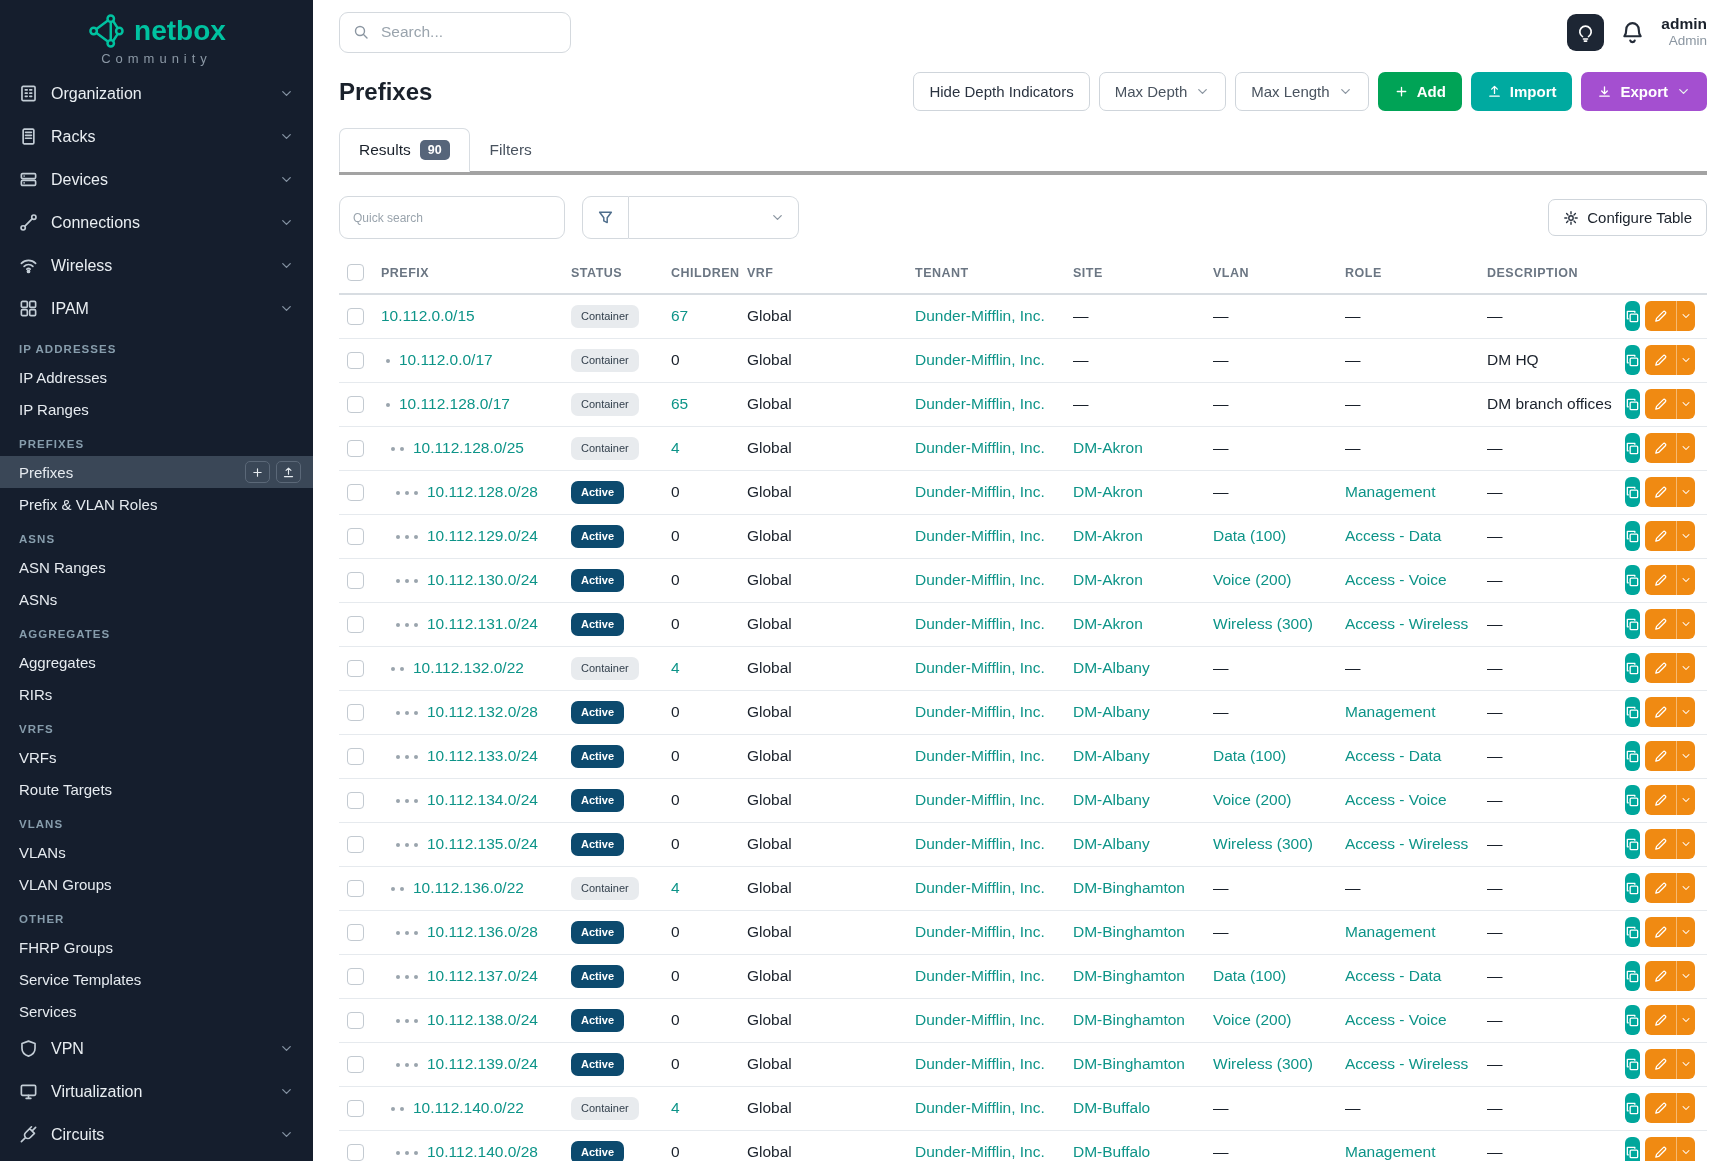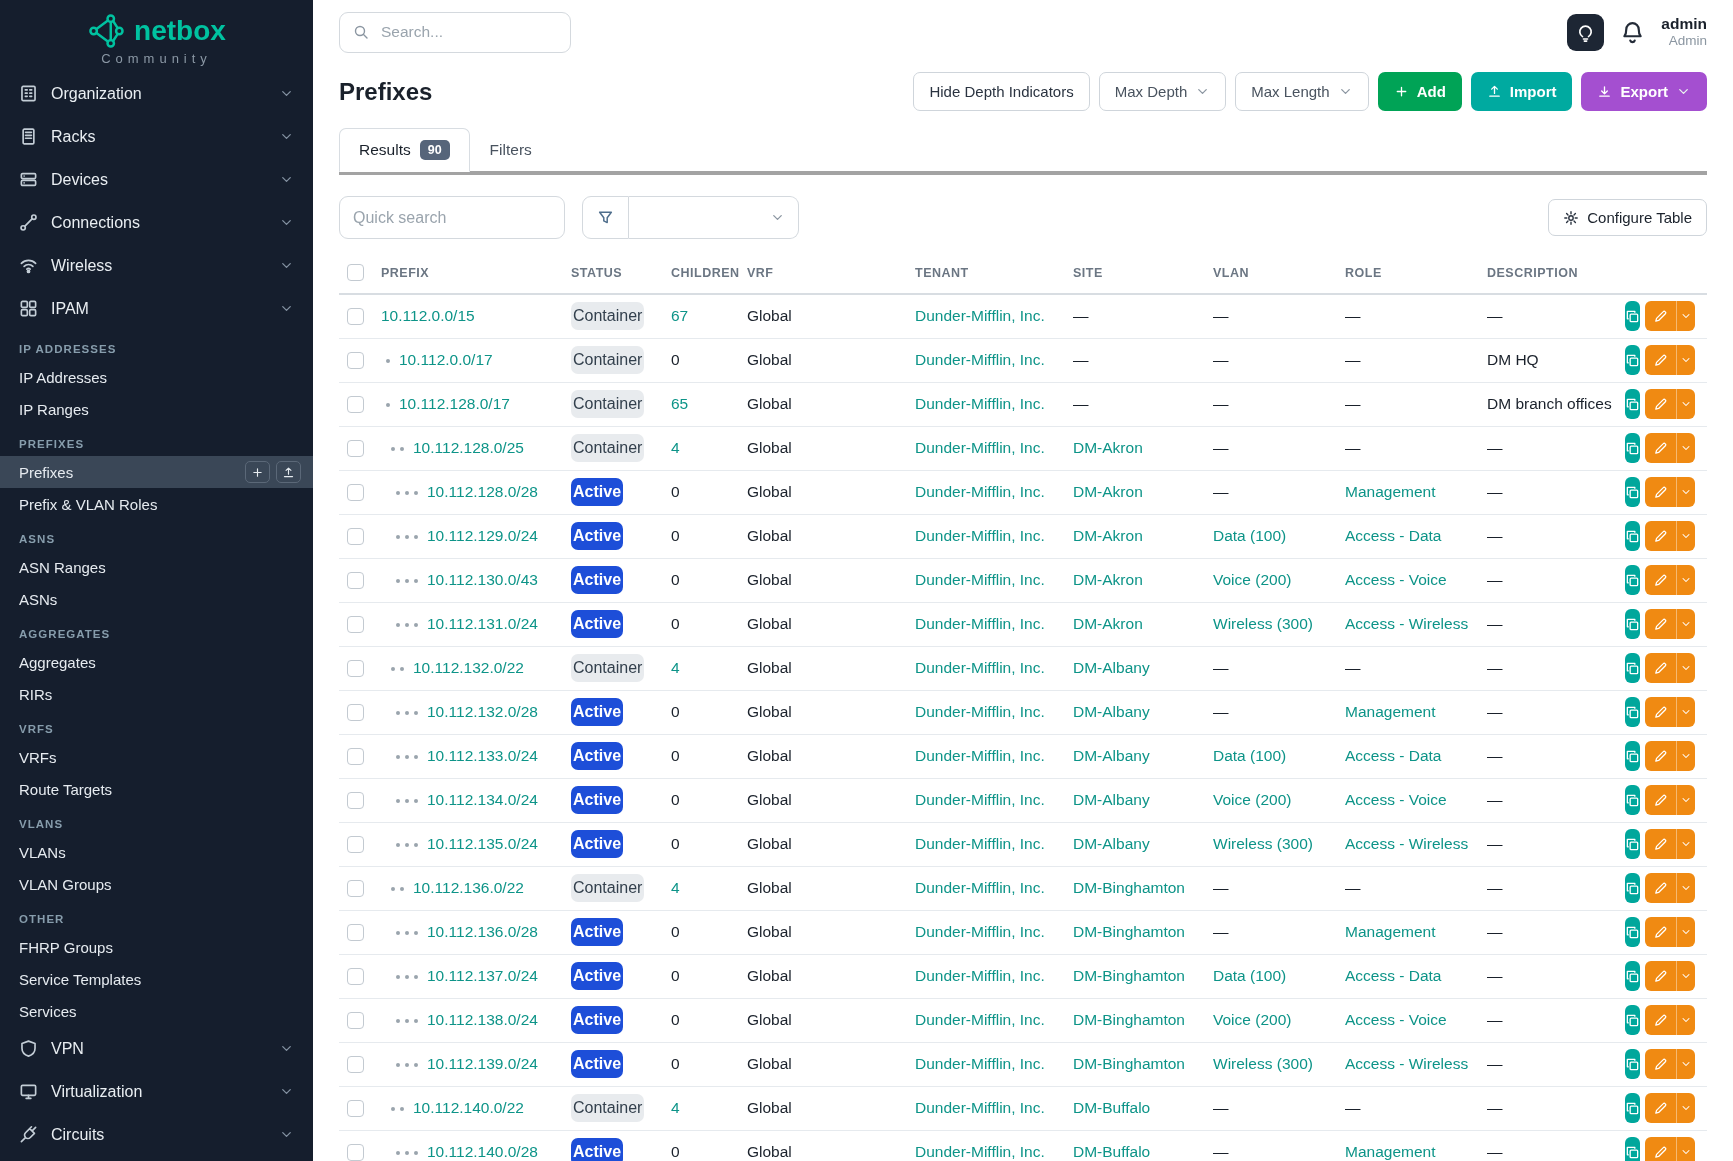--- a/index.html
+++ b/index.html
@@ -58,36 +58,36 @@
   .btn-teal   { background:#00aaa0; color:#fff; font-weight:600; }
   .btn-purple { background:#a44fd0; color:#fff; font-weight:600; }
   .btn-purple .nav-chev-sm, .btn-green .nav-chev-sm { color:#eaf4ef; }
 
   .tabs { display:flex; border-bottom:4px solid #a3a3a3; margin-top:17px; }
   .tab { display:flex; align-items:center; gap:9px; padding:11px 19px; font-size:15.5px; color:#49535f; cursor:pointer; border:1px solid transparent; border-radius:7px 7px 0 0; margin-bottom:-1px; }
   .tab.active { border-color:#d8dde2 #d8dde2 #fff #d8dde2; background:#fff; color:#1a212b; }
   .tab-badge { background:#56657a; color:#fff; font-size:12.5px; padding:3px 8px; border-radius:5px; font-weight:600; }
 
   .table-controls { display:flex; align-items:center; margin-top:21px; }
-  .quick-search { width:226px; height:43px; border:1px solid #d4d9de; border-radius:9px; padding:0 13px; font-size:16px; color:#2a3340; outline:none; font-family:inherit; }
+  .quick-search { width:226px; height:43px; border:1px solid #d4d9de; border-radius:9px; padding:0 13px; font-size:12px; color:#2a3340; outline:none; font-family:inherit; }
   .filter-group { display:flex; margin-left:17px; height:43px; }
   .filter-btn { width:47px; border:1px solid #d4d9de; border-radius:9px 0 0 9px; display:flex; align-items:center; justify-content:center; color:#4f6e8c; background:#fff; cursor:pointer; }
   .filter-btn .icon-holder { width:17px; height:17px; }
   .filter-select { width:170px; border:1px solid #d4d9de; border-left:none; border-radius:0 9px 9px 0; display:flex; align-items:center; justify-content:flex-end; padding:0 13px; color:#8b96a1; cursor:pointer; background:#fff; }
   .filter-select .icon-holder { width:15px; height:15px; }
   .configure-btn { margin-left:auto; height:37px; display:inline-flex; align-items:center; gap:8px; border:1px solid #cfd5db; border-radius:7px; padding:0 14px; font-size:15px; background:#fff; cursor:pointer; font-family:inherit; color:#1a212b; }
   .configure-btn .icon-holder { width:16px; height:16px; color:#2a3340; }
 
   table { width:100%; border-collapse:collapse; margin-top:15px; table-layout:fixed; }
   thead th { font-size:12.5px; color:#6b7683; text-align:left; font-weight:700; letter-spacing:.04em; padding:10px 8px 12px; border-bottom:2px solid #d8dde2; text-transform:uppercase; }
   tbody td { height:44px; padding:0 8px; border-bottom:1px solid #e6eaee; font-size:15.5px; vertical-align:middle; white-space:nowrap; overflow:hidden; }
   a.cell-link { color:#0d9488; text-decoration:none; cursor:pointer; }
-  .badge { display:inline-block; padding:6px 2px; border-radius:7px; font-size:16px; font-weight:500; line-height:1; }
+  .badge { display:inline-block; padding:6px 10px; border-radius:7px; font-size:11px; font-weight:500; line-height:1; }
   .badge-container { background:#e8ebee; color:#33404d; }
-  .badge-active { background:#1d4ed8; color:#fff; font-weight:600; }
+  .badge-active { background:#0c4a6e; color:#fff; font-weight:600; }
   .depth-dots { display:inline-flex; gap:5px; margin-right:9px; vertical-align:2px; }
   .dot { width:4px; height:4px; border-radius:50%; background:#9aa4ad; }
   input[type=checkbox] { appearance:none; -webkit-appearance:none; width:17px; height:17px; border:1.5px solid #c3cad1; border-radius:4px; background:#fff; margin:0; vertical-align:middle; cursor:pointer; }
   .row-actions { display:flex; justify-content:flex-end; align-items:center; gap:5px; padding-right:4px; }
   .icon-btn { height:30px; border:none; display:inline-flex; align-items:center; justify-content:center; color:#fff; cursor:pointer; padding:0; }
   .icon-btn .icon-holder { width:15px; height:15px; }
   .copy-btn { width:31px; background:#00a79c; border-radius:6px; }
   .edit-group { display:flex; }
   .edit-btn { width:31px; background:#f08a12; border-radius:6px 0 0 6px; }
   .edit-caret { width:19px; background:#f08a12; border-radius:0 6px 6px 0; border-left:1px solid rgba(255,255,255,.4); }
@@ -730,21 +730,21 @@
                   </span>
                 </div>
               </td>
             </tr>
             <tr>
               <td><input type="checkbox" style=""></td>
               <td><span class="depth-dots" style="margin-left: 15px;">
                   <span class="dot"></span>
                   <span class="dot"></span>
                   <span class="dot"></span>
-                </span><a class="cell-link">10.112.130.0/43</a></td>
+                </span><a class="cell-link">10.112.130.0/24</a></td>
               <td><span class="badge badge-active">Active</span></td>
               <td>0</td>
               <td>Global</td>
               <td><a class="cell-link">Dunder-Mifflin, Inc.</a></td>
               <td><a class="cell-link">DM-Akron</a></td>
               <td><a class="cell-link">Voice (200)</a></td>
               <td><a class="cell-link">Access - Voice</a></td>
               <td>—</td>
               <td>
                 <div class="row-actions">

